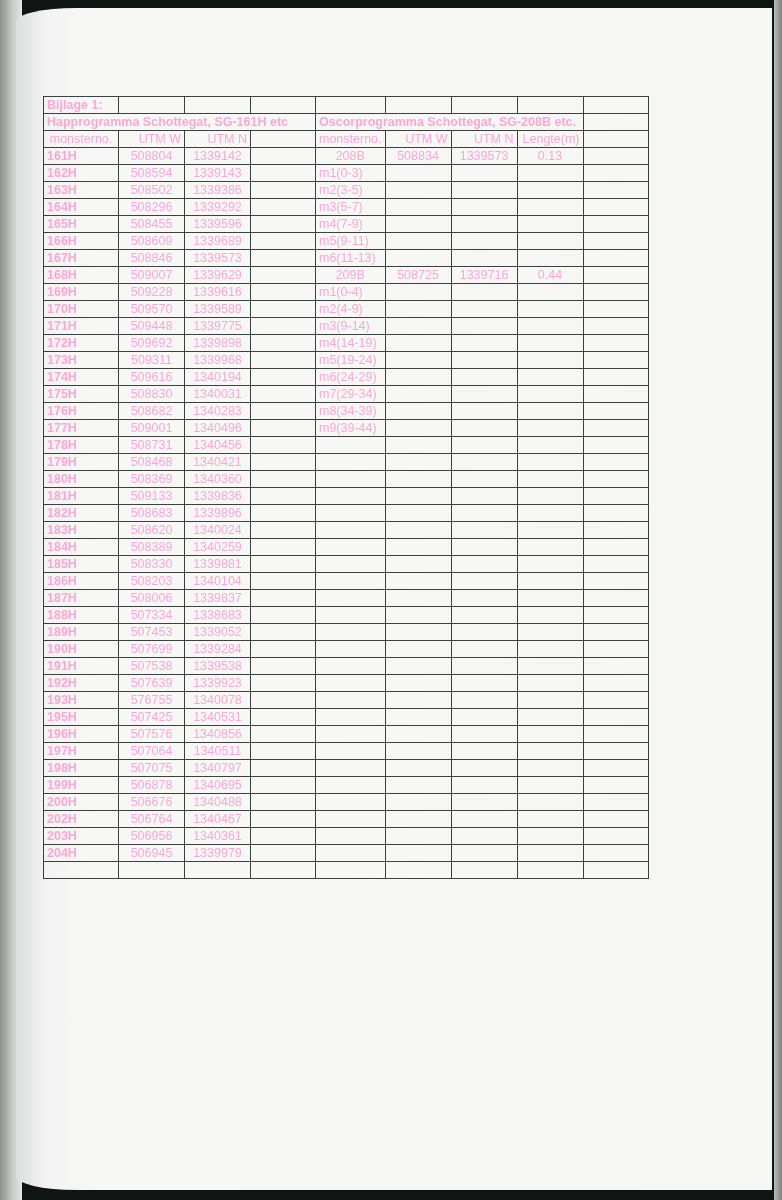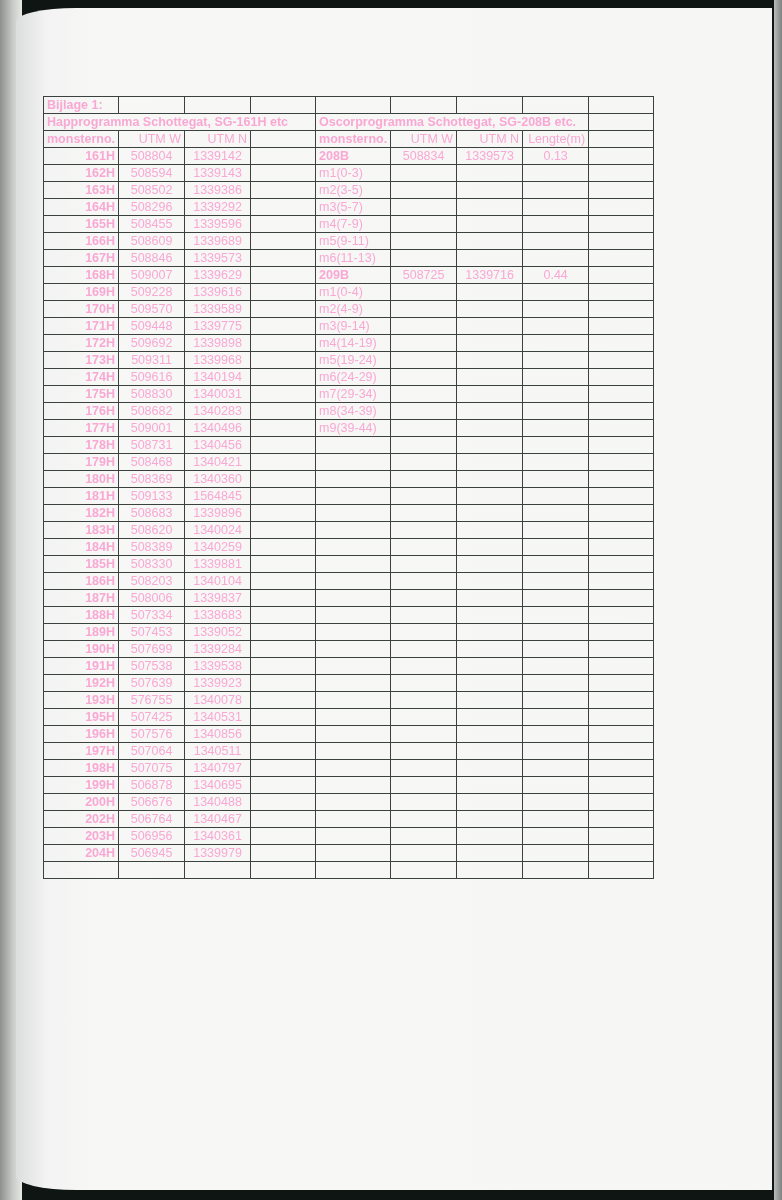--- a/index.html
+++ b/index.html
@@ -28,22 +28,22 @@
     table-layout:fixed;
     color:#f9a8d4;
   }
   table.sheet td {
     border:1.5px solid #3b413e;
     height:16px; padding:0 3px;
     font-size:12.5px; line-height:16px;
     white-space:nowrap; overflow:hidden;
   }
   td.num { text-align:center; }
-  td.lbl { font-weight:bold;text-align:right; }
-  td.bold { font-weight:bold; }
+  td.lbl { font-weight:bold; }
+  td.bold { font-weight:normal;text-align:center; }
   td.hdr { font-weight:normal; text-align:right; }
   td.title { font-weight:bold; font-size:13px; overflow:visible; }
   td.noright { border-right:none; }
   .c1{width:75px}.c2{width:66px}.c3{width:66px}.c4{width:65px}
   .c5{width:66px}.c6{width:66px}.c7{width:66px}.c8{width:66px}.c9{width:65px}
 </style>
 </head>
 <body>
 
 <div class="left-page-edge"></div>
@@ -306,21 +306,21 @@
         <td></td>
         <td></td>
         <td class="num"></td>
         <td class="num"></td>
         <td class="num"></td>
         <td></td>
       </tr>
       <tr>
         <td class="lbl">181H</td>
         <td class="num">509133</td>
-        <td class="num">1564845</td>
+        <td class="num">1339836</td>
         <td></td>
         <td></td>
         <td class="num"></td>
         <td class="num"></td>
         <td class="num"></td>
         <td></td>
       </tr>
       <tr>
         <td class="lbl">182H</td>
         <td class="num">508683</td>

